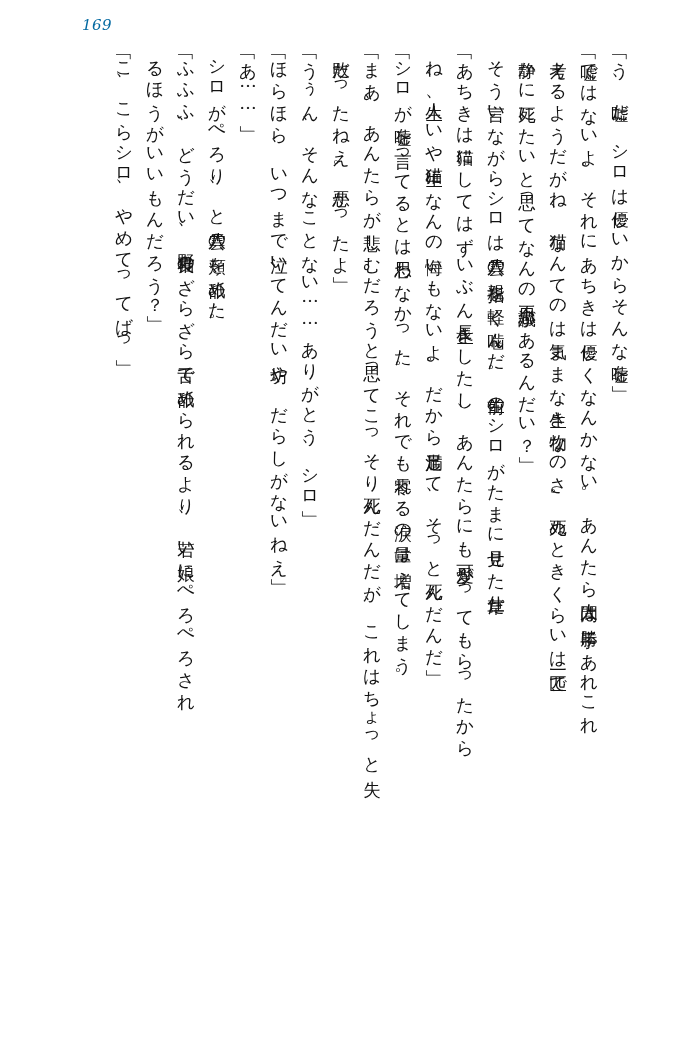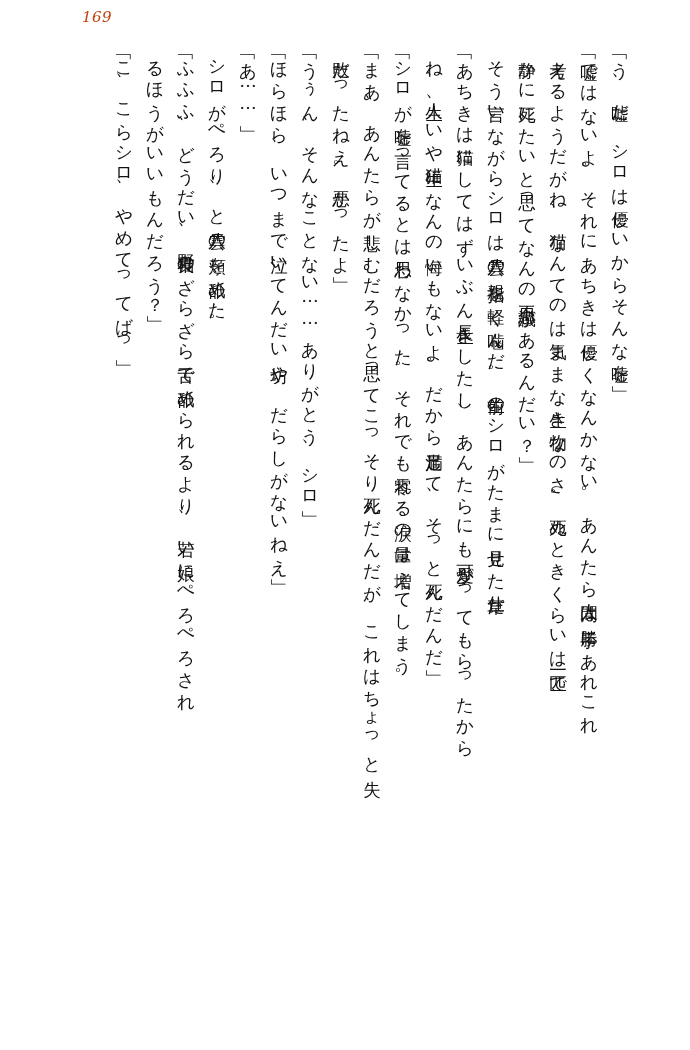--- a/index.html
+++ b/index.html
@@ -11,27 +11,27 @@
     position: relative;
     width: 690px;
     height: 1050px;
     background: #ffffff;
     overflow: hidden;
     font-family: "DejaVu Serif", "Liberation Serif", serif;
     color: #111111;
   }
   .page-number {
     position: absolute;
-    top: 8px;
+    top: 16px;
     left: 82px;
     font-family: "DejaVu Serif", "Liberation Serif", serif;
     font-style: italic;
     font-size: 15px;
     letter-spacing: 0.5px;
-    color: #c2410c;
+    color: #0369a1;
   }
   
   .text-block {
     position: absolute;
     top: 48px;
     right: 62px;
     left: 62px;
     bottom: 18px;
     display: flex;
     flex-direction: row-reverse;

